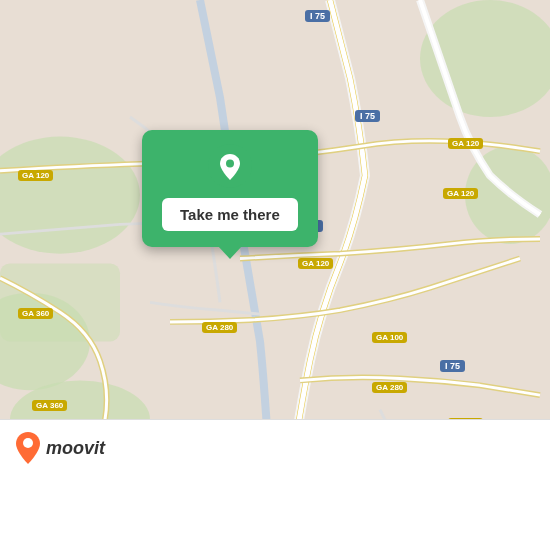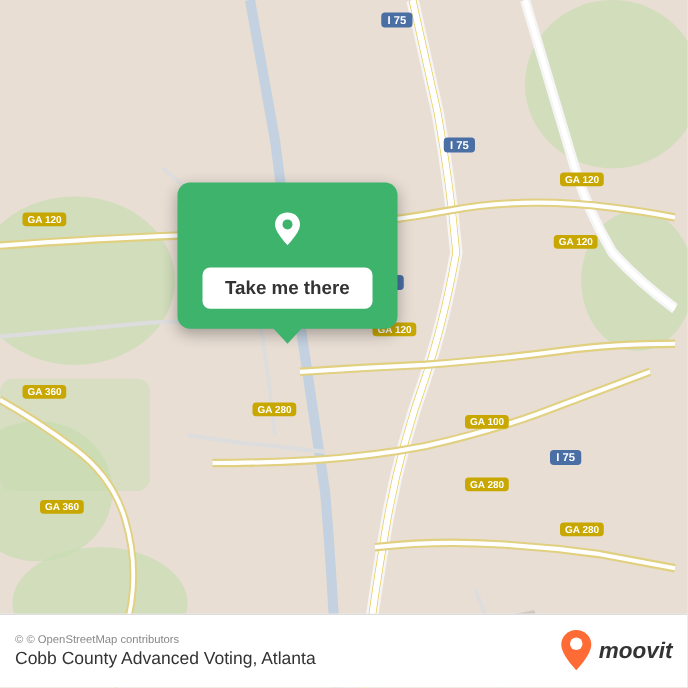--- a/index.html
+++ b/index.html
@@ -7,21 +7,21 @@
     body {
       width: 550px;
       height: 550px;
       overflow: hidden;
       font-family: Arial, sans-serif;
       position: relative;
     }
 
     #map-container {
       width: 550px;
-      height: 550px;
+      height: 478px;
       position: relative;
       background-color: #e8e0d8;
       overflow: hidden;
     }
 
     
     #map-canvas {
       width: 100%;
       height: 100%;
       position: absolute;
@@ -79,21 +79,20 @@
 
     #popup-box {
       background: #3db36b;
       border-radius: 10px;
       padding: 14px 20px 16px 20px;
       display: flex;
       flex-direction: column;
       align-items: center;
       box-shadow: 0 4px 12px rgba(0,0,0,0.3);
       position: relative;
-      margin-top: 16px;
     }
 
     #popup-box::after {
       content: '';
       position: absolute;
       bottom: -12px;
       left: 50%;
       transform: translateX(-50%);
       border-left: 12px solid transparent;
       border-right: 12px solid transparent;
@@ -198,27 +197,20 @@
       <svg id="location-pin-icon" viewBox="0 0 44 44" xmlns="http://www.w3.org/2000/svg">
         <circle cx="22" cy="22" r="22" fill="#3db36b"></circle>
         <path d="M22 10 C16 10 12 14.5 12 19.5 C12 26 22 36 22 36 C22 36 32 26 32 19.5 C32 14.5 28 10 22 10 Z" fill="white"></path>
         <circle cx="22" cy="19.5" r="4" fill="#3db36b"></circle>
       </svg>
       <button id="take-me-there-btn">Take me there</button>
     </div>
   </div>
 
   <div id="info-bar">
-    <div id="location-info">
-      <div id="attribution">
-        <span>©</span>
-        <span>© OpenStreetMap contributors</span>
-      </div>
-      <div id="location-name">Cobb County Advanced Voting, Atlanta</div>
-    </div>
     <div id="moovit-logo">
 
       <svg width="32" height="36" viewBox="0 0 32 36">
         <path d="M16 2 C9 2 4 7.5 4 13.5 C4 22 16 34 16 34 C16 34 28 22 28 13.5 C28 7.5 23 2 16 2 Z" fill="#ff6b35"></path>
         <circle cx="16" cy="13" r="5" fill="white"></circle>
       </svg>
       <span style="font-size:18px;font-weight:bold;color:#333;font-style:italic;">moovit</span>
     </div>
   </div>
 </div>

